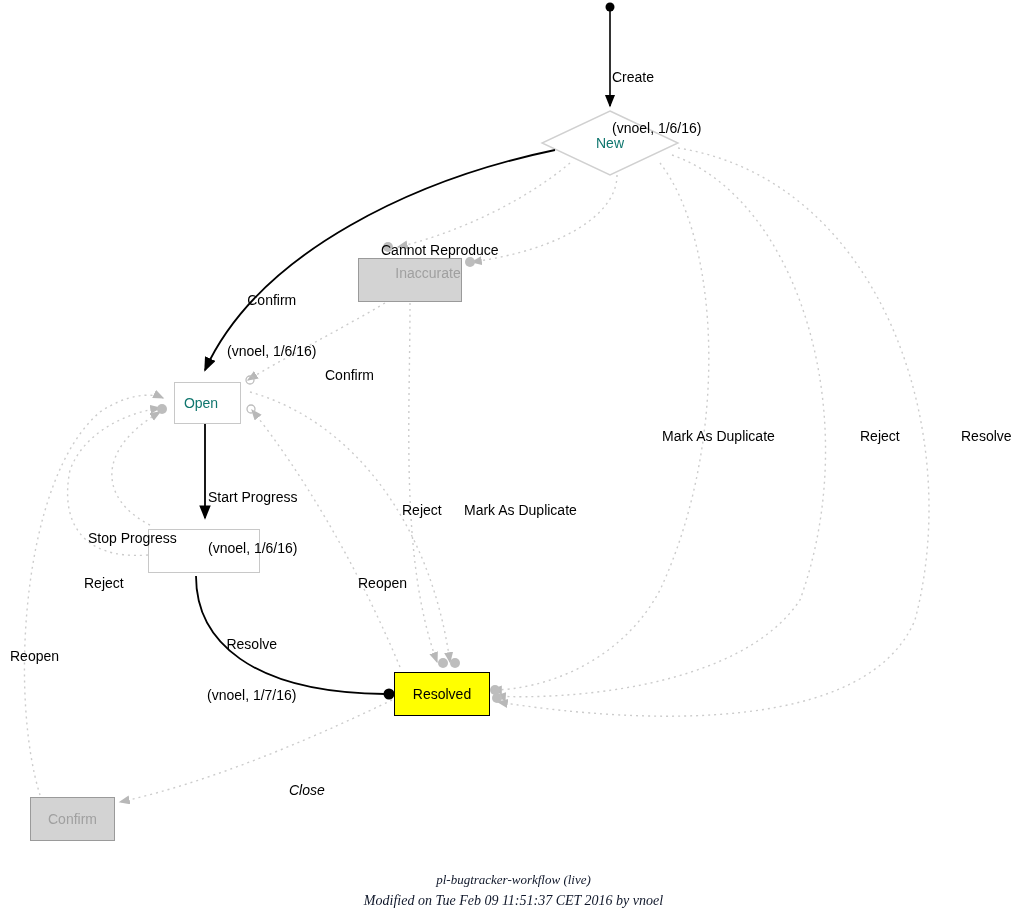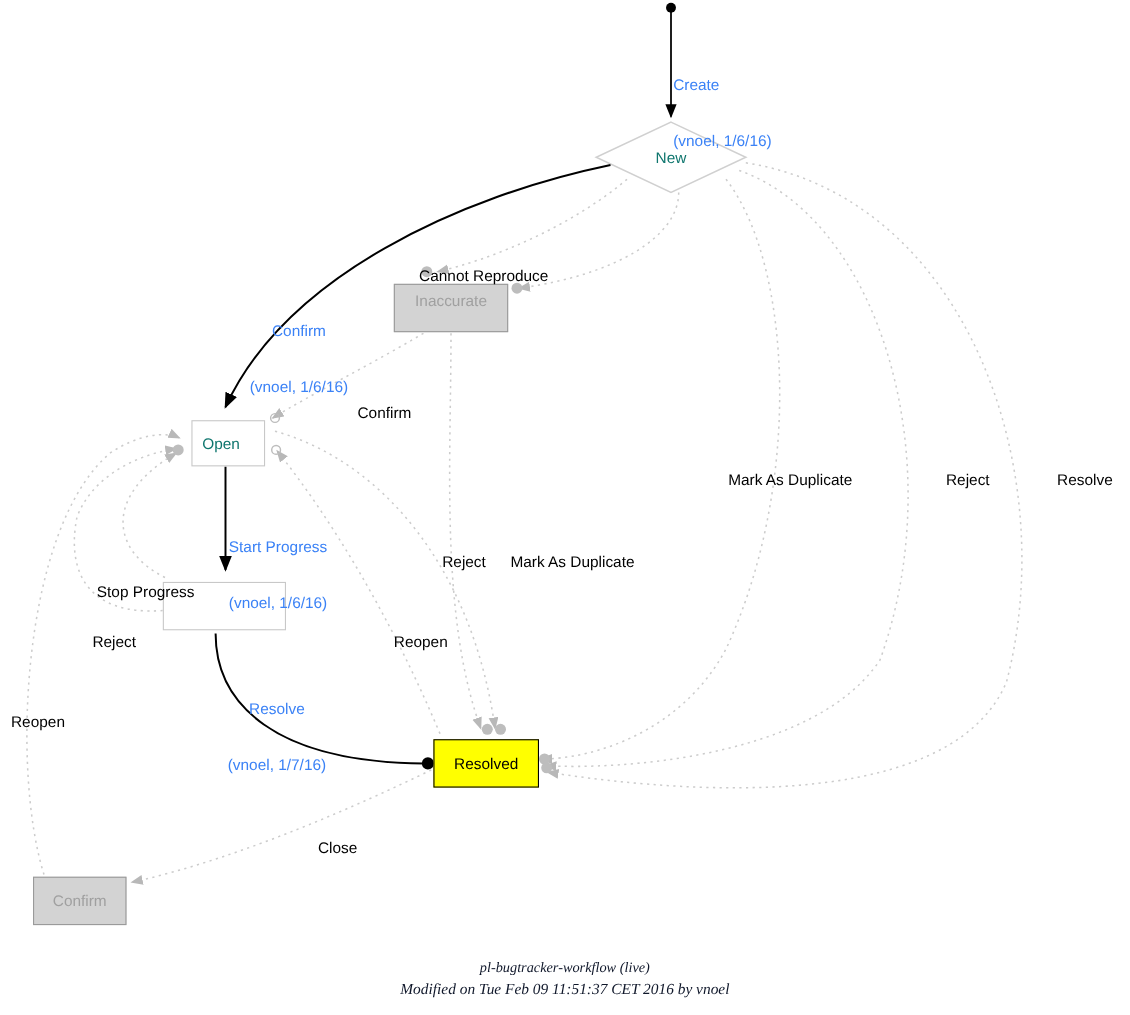--- a/index.html
+++ b/index.html
@@ -57,21 +57,21 @@
     white-space: pre;
   }
   .node-text.dim { color: #0f766e; }
   .node-text.grey-text { color: #a0a0a0; }
   .edge-label {
     font-size: 14px;
     color: #000000;
     line-height: 17px;
   }
   .edge-label.active {
-    color: #3b82f6;
+    color: #000000;
   }
   .caption {
     position: absolute;
     left: 0;
     width: 1027px;
     text-align: center;
     font-style: italic;
     font-size: 13px;
     color: #0f172a;
     font-family: "Liberation Serif", serif;
@@ -147,21 +147,21 @@
       <circle cx="497" cy="698" r="5"></circle>
       <circle cx="162" cy="409" r="5"></circle>
     </g>
   </svg>
 
   <div class="node-text dim" style="left:542px; top:128px; width:136px; height:30px;">
     <span>New</span>
   </div>
 
   <div class="node-box grey" style="left:358px; top:258px; width:104px; height:44px;"></div>
-  <div class="node-text grey-text" style="left:358px; top:258px; width:104px; height:29px;">
+  <div class="node-text grey-text" style="left:358px; top:258px; width:104px; height:29px;padding-left:18px;">
     <span>Inaccurate</span>
   </div>
 
   <div class="node-box dim" style="left:174px; top:382px; width:67px; height:42px;"></div>
   <div class="node-text dim" style="left:174px; top:382px; width:54px; height:42px;">
     <span>Open</span>
   </div>
 
   <div class="node-box dim" style="left:148px; top:529px; width:112px; height:44px;"></div>
 
@@ -233,20 +233,20 @@
 
   <div class="edge-label" style="left:10px; top:614px;">
     <div>Reopen</div>
   </div>
 
   <div class="edge-label active" style="left:207px; top:602px;">
     <div style="text-align:center;">Resolve</div>
     <div>(vnoel, 1/7/16)</div>
   </div>
 
-  <div class="edge-label" style="left:289px; top:728px;">
+  <div class="edge-label" style="left:289px; top:748px;font-style:italic;">
     <div>Close</div>
   </div>
 
   <div class="caption" style="top:872px;">pl-bugtracker-workflow (live)</div>
   <div class="caption" style="top:893px; font-size:14px;">Modified on Tue Feb 09 11:51:37 CET 2016 by vnoel</div>
 
 </div>
 
 </body></html>

